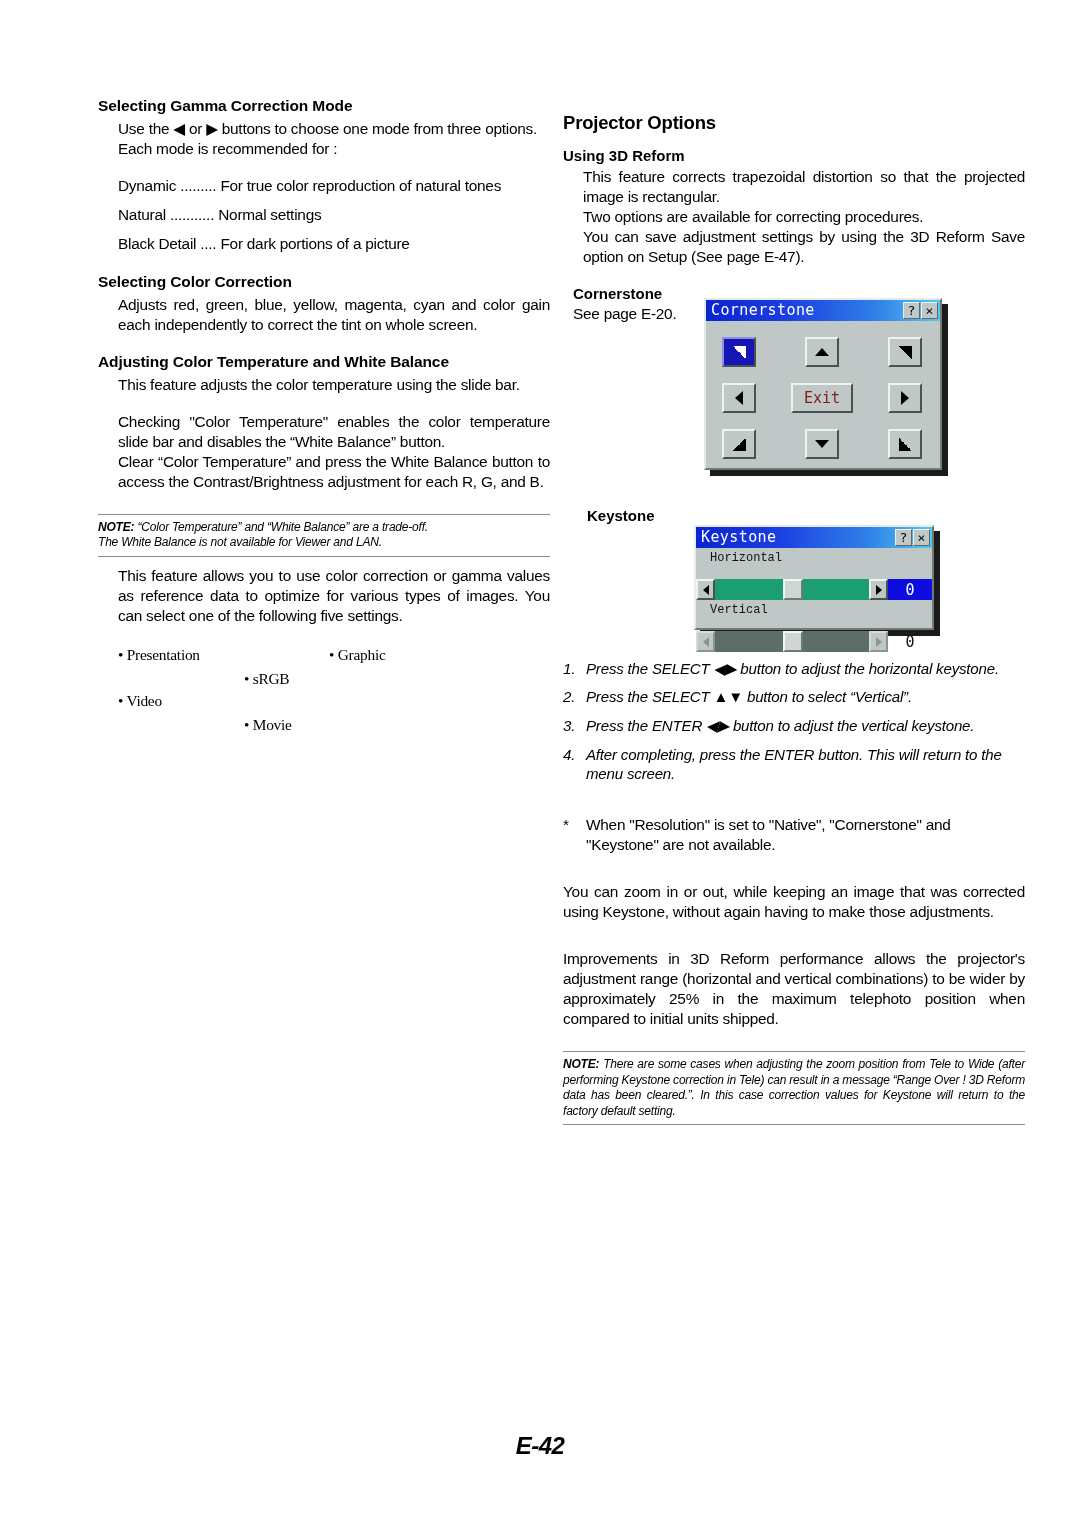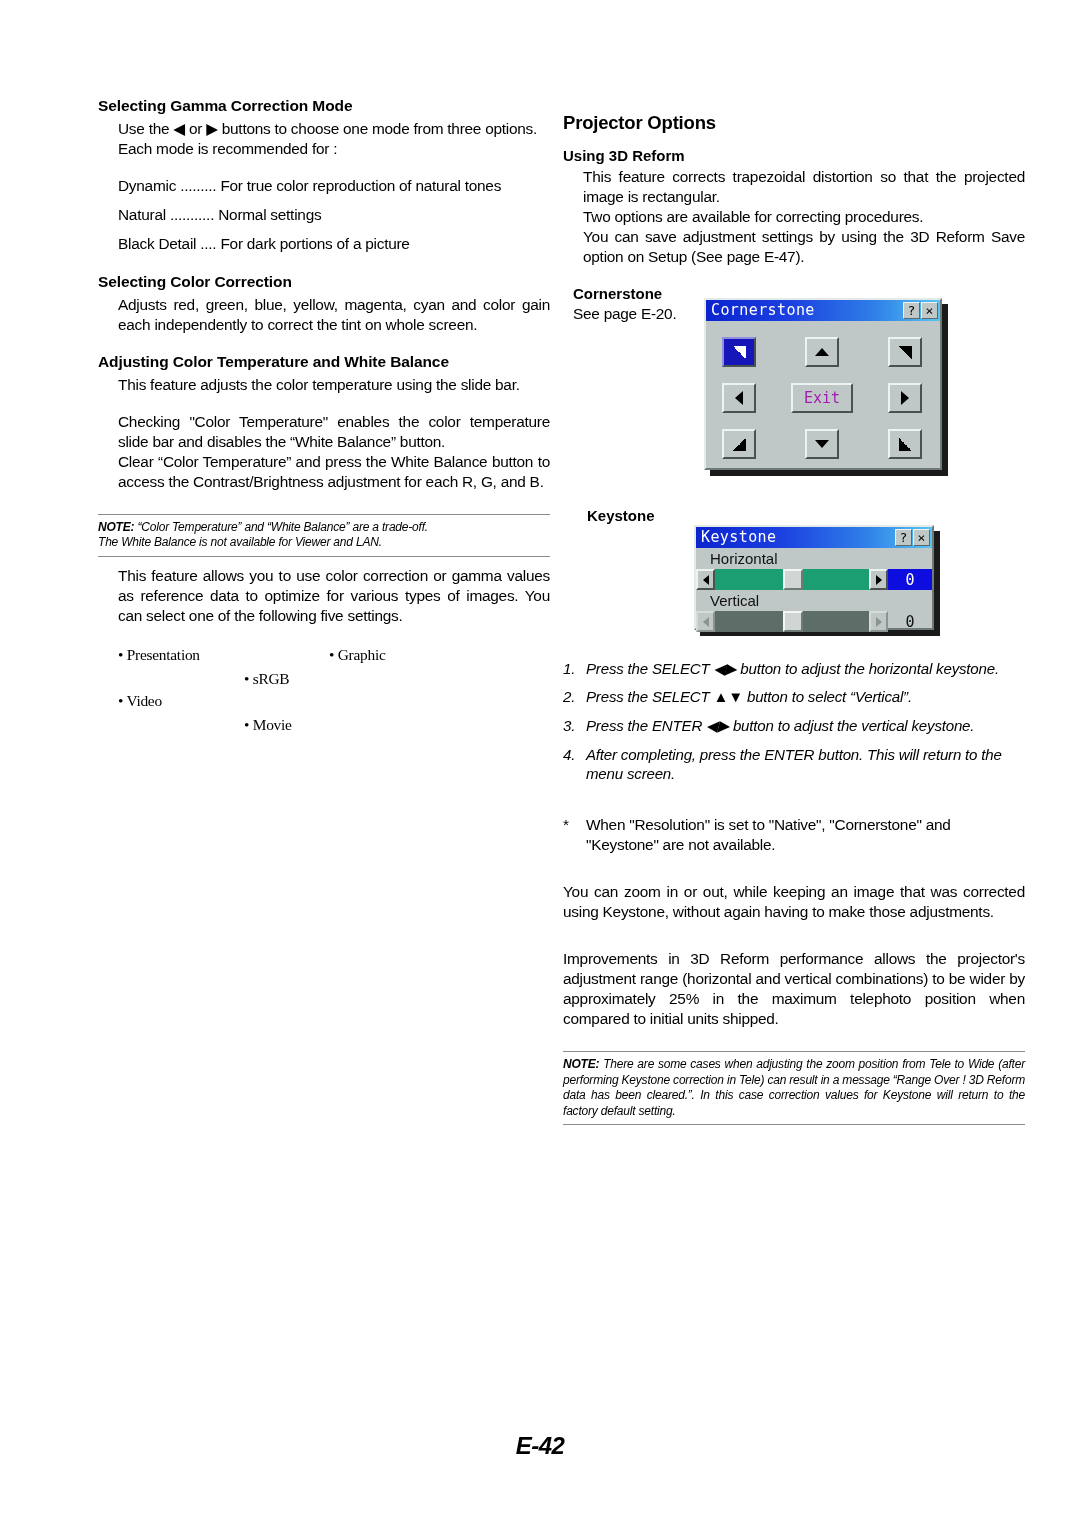--- a/index.html
+++ b/index.html
@@ -128,40 +128,40 @@
     border-right:2px solid #49524f; border-bottom:2px solid #49524f;
     display:flex; align-items:center; justify-content:center;
   }
   .cs-btn.sel { background:#1515b8; border-top-color:#8f8fe0; border-left-color:#8f8fe0; }
   .cs-exit {
     position:absolute; width:62px; height:30px;
     background:#bfc8c6;
     border-top:2px solid #eef2f1; border-left:2px solid #eef2f1;
     border-right:2px solid #49524f; border-bottom:2px solid #49524f;
     display:flex; align-items:center; justify-content:center;
-    font-family:"DejaVu Sans Mono", monospace; font-size:15px; color:#a21caf;
+    font-family:"DejaVu Sans Mono", monospace; font-size:15px; color:#7f1d1d;
   }
   .tri { width:0; height:0; }
   .tri-up    { border-left:7px solid transparent; border-right:7px solid transparent; border-bottom:8px solid #000; }
   .tri-down  { border-left:7px solid transparent; border-right:7px solid transparent; border-top:8px solid #000; }
   .tri-left  { border-top:7px solid transparent; border-bottom:7px solid transparent; border-right:8px solid #000; }
   .tri-right { border-top:7px solid transparent; border-bottom:7px solid transparent; border-left:8px solid #000; }
   
   .wedge { width:13px; height:13px; }
   .w-tl  { background:linear-gradient(to bottom left, #fff 50%, transparent 50%); } 
   .w-tr  { background:linear-gradient(to bottom left, #000 50%, transparent 50%); }
   .w-bl  { background:linear-gradient(to top left,   #000 50%, transparent 50%); }
   .w-br  { background:linear-gradient(to top right,  #000 50%, transparent 50%); }
 
   
   #keystone-dialog { left:694px; top:525px; width:240px; height:105px; }
   .ks-body { padding:0; }
   .ks-label {
-    font-family:Liberation Sans, sans-serif; font-size:15px;
-    color:#111; padding:2px 0 2px 14px; line-height:17px;
+    font-family:Liberation Mono, monospace; font-size:12px;
+    color:#111; padding:2px 0 12px 14px; line-height:17px;
   }
   .ks-row { display:flex; align-items:stretch; height:21px; }
   .ks-arrow {
     width:19px; background:#bfc8c6;
     border-top:2px solid #eef2f1; border-left:2px solid #eef2f1;
     border-right:2px solid #49524f; border-bottom:2px solid #49524f;
     display:flex; align-items:center; justify-content:center;
   }
   .ks-arrow.dim { border-top-color:#d5dbd9; border-left-color:#d5dbd9;
                   border-right-color:#8b9491; border-bottom-color:#8b9491; }

